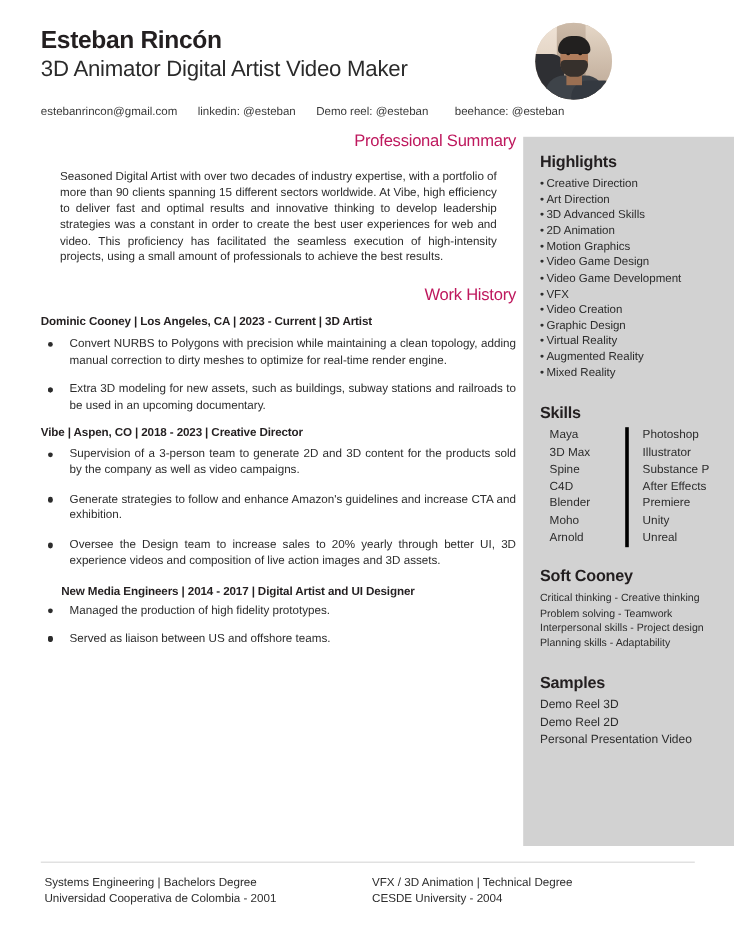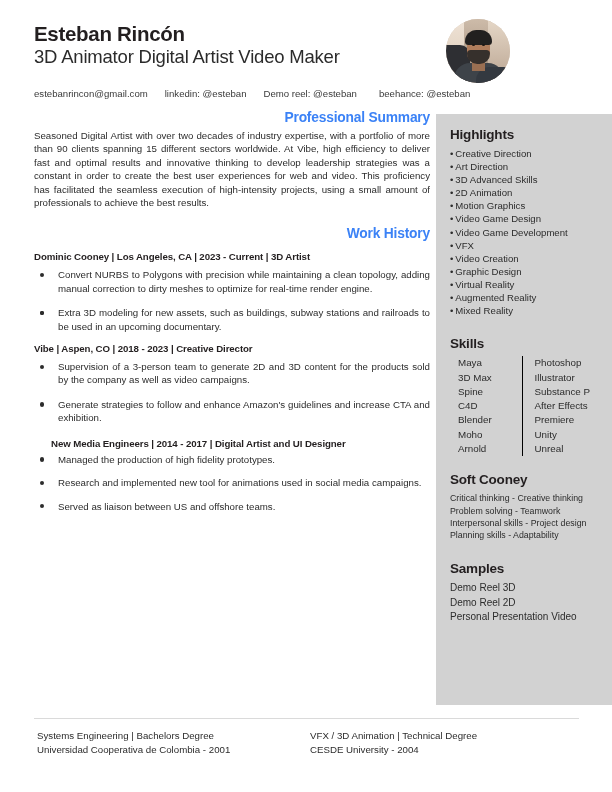--- a/index.html
+++ b/index.html
@@ -162,21 +162,21 @@
   .skills-wrap {
     display: flex;
     margin-top: 2px;
     padding-left: 8px;
   }
   .skills-col {
     width: 66px;
   }
   .skills-col.right {
     padding-left: 12px;
-    border-left: 1px solid #000000;
+    border-left: 3px solid #000000;
   }
   .skills-col div {
     font-size: 9.8px;
     line-height: 14.3px;
     color: #2c2c2c;
     white-space: nowrap;
   }
 
   .soft-list { margin: 0; padding: 0; list-style: none; }
   .soft-list li {
@@ -195,32 +195,32 @@
   }
 
   
   .main {
     position: absolute;
     left: 34px; top: 110px;
     width: 396px;
   }
   .sec-h {
     font-size: 13.8px;
-    font-weight: bold;
+    font-weight: normal;
     text-align: right;
-    color: #3b82f6;
+    color: #be185d;
     letter-spacing: -0.2px;
     margin: 0 0 4px 0;
   }
   .summary {
     font-size: 9.7px;
     line-height: 13.4px;
     text-align: justify;
     color: #2c2c2c;
-    margin: 0;
+    margin: 16px;
   }
   .wh-h { margin-top: 17px; }
 
   .job-title {
     font-size: 9.7px;
     font-weight: bold;
     color: #231f20;
     margin: 10px 0 6px 0;
     letter-spacing: -0.1px;
   }
@@ -365,26 +365,27 @@
     <ul class="bullets">
       <li><span class="bdot"></span><span>Convert NURBS to Polygons with precision while maintaining a clean topology, adding manual correction to dirty meshes to optimize for real-time render engine.</span></li>
       <li><span class="bdot"></span></li>
       <li><span class="bdot"></span><span>Extra 3D modeling for new assets, such as buildings, subway stations and railroads to be used in an upcoming documentary.</span></li>
     </ul>
 
     <div class="job-title">Vibe | Aspen, CO | 2018 - 2023 | Creative Director</div>
     <ul class="bullets">
       <li><span class="bdot"></span><span>Supervision of a 3-person team to generate 2D and 3D content for the products sold by the company as well as video campaigns.</span></li>
       <li><span class="bdot"></span><span>Generate strategies to follow and enhance Amazon's guidelines and increase CTA and exhibition.</span></li>
+      <li><span class="bdot"></span><span>Oversee the Design team to increase sales to 20% yearly through better UI, 3D experience videos and composition of live action images and 3D assets.</span></li>
     </ul>
 
     <div class="job-title indented">New Media Engineers | 2014 - 2017 | Digital Artist and UI Designer</div>
     <ul class="bullets tight">
       <li><span class="bdot"></span><span>Managed the production of high fidelity prototypes.</span></li>
-      <li><span class="bdot"></span><span>Research and implemented new tool for animations used in social media campaigns.</span></li>
+      <li><span class="bdot"></span></li>
       <li><span class="bdot"></span><span>Served as liaison between US and offshore teams.</span></li>
     </ul>
   </div>
 
   <div class="divider"></div>
   <div class="edu">
     <div class="edu-col left">
       <div>Systems Engineering | Bachelors Degree</div>
       <div>Universidad Cooperativa de Colombia - 2001</div>
     </div>

